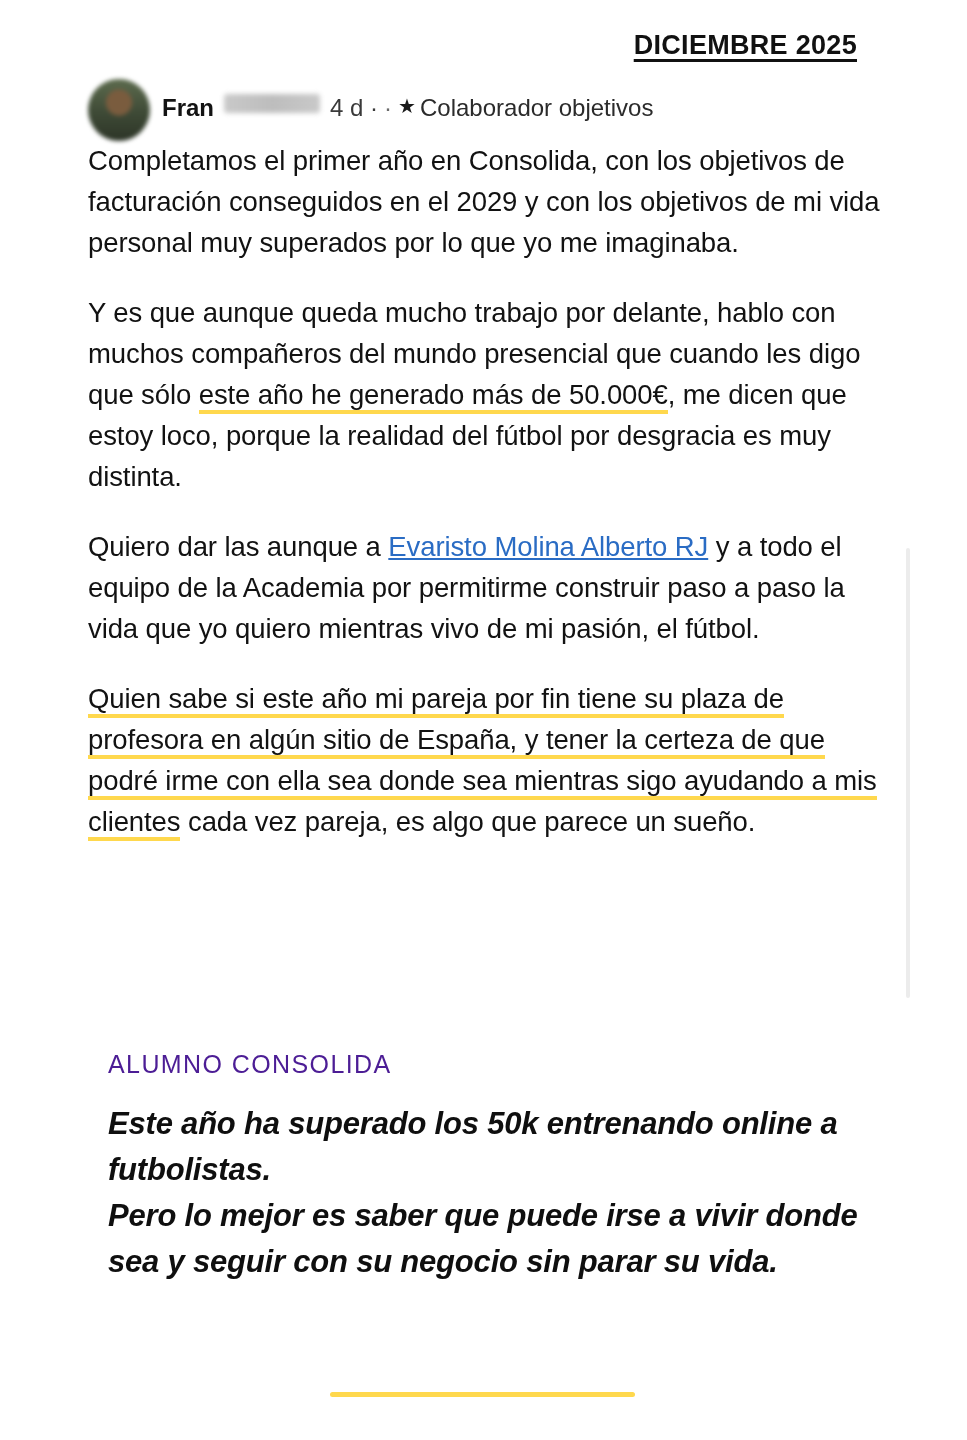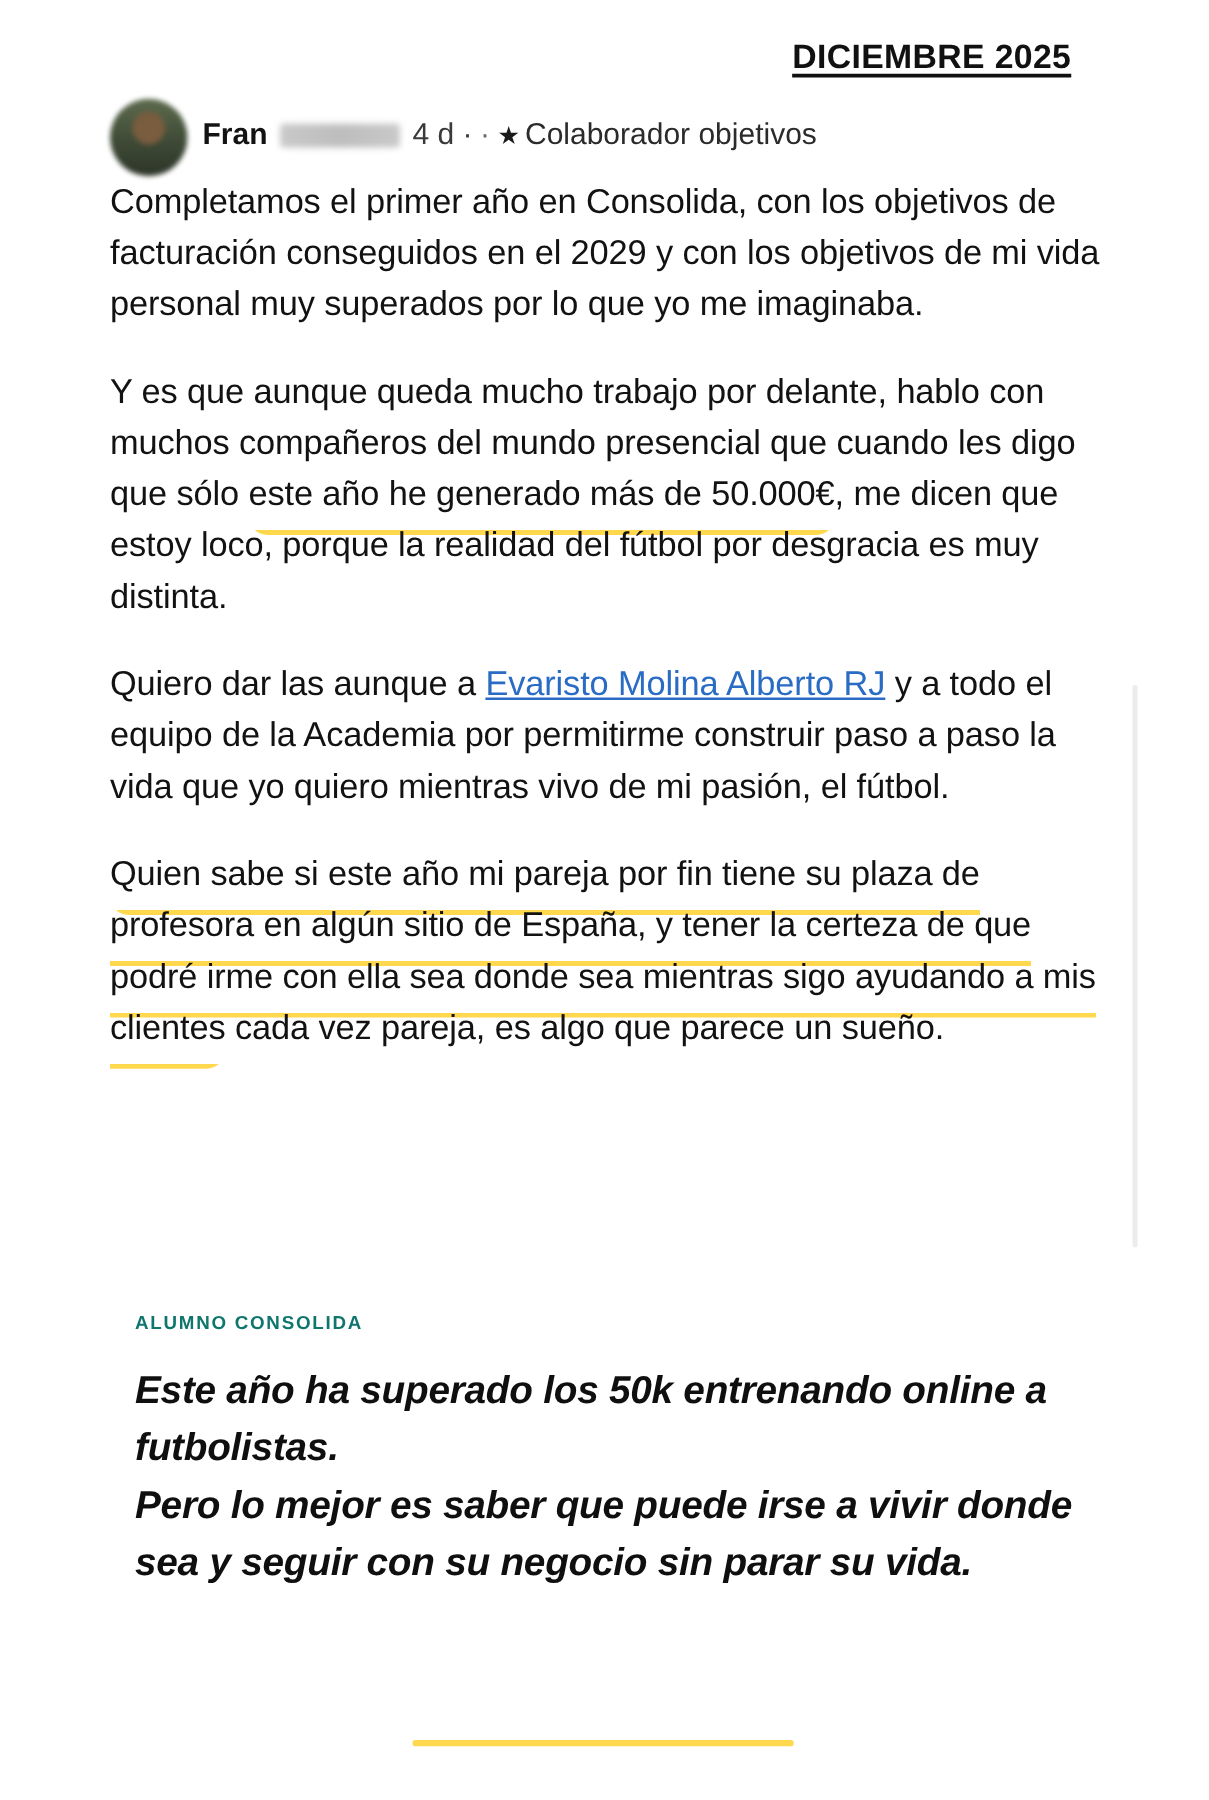--- a/index.html
+++ b/index.html
@@ -1,15 +1,15 @@
 <!DOCTYPE html>
 <html><head>
 <meta charset="utf-8">
 <style>
-  * { box-sizing: border-box; margin: 0; padding: 0; border-radius: 15px; }
+  * { box-sizing: border-box; margin: 0; padding: 0; }
   html, body {
     width: 967px;
     height: 1440px;
     background: #ffffff;
     font-family: "Liberation Sans", sans-serif;
     overflow: hidden;
   }
   .page {
     position: relative;
     width: 967px;
@@ -54,21 +54,20 @@
       radial-gradient(circle at 50% 38%, #7a5c3e 0 26%, rgba(122,92,62,0) 27%),
       linear-gradient(180deg, #5d6b4e 0%, #3e4a36 55%, #2d3528 100%);
     filter: blur(2.2px);
     flex: 0 0 auto;
     position: relative;
     top: 2px;
   }
 
   .byline {
     display: flex;
-    align-items: center;
     gap: 0px;
     font-size: 24px;
     color: #1b1b1b;
     white-space: nowrap;
   }
   .byline .name { font-weight: 700; color: #131313; }
   .redacted {
     display: inline-block;
     width: 96px;
     height: 19px;
@@ -88,21 +87,21 @@
     font-size: 27.5px;
     line-height: 41px;
     color: #121212;
     letter-spacing: -0.1px;
   }
   .post-body p { margin: 0 0 29px 0; }
   .post-body p:last-child { margin-bottom: 0; }
 
   .hl {
     background: linear-gradient(to top, #ffd84d 0 4px, rgba(255,216,77,0) 4px);
-    padding-bottom: 18px;
+    padding-bottom: 4px;
   }
   .mention { color: #2a6cc4; text-decoration: underline; }
 
   
   .scroll-sliver {
     position: absolute;
     right: -12px;
     top: 470px;
     width: 4px;
     height: 450px;
@@ -111,24 +110,24 @@
   }
 
   
   .caption {
     position: absolute;
     top: 1050px;
     left: 108px;
     width: 800px;
   }
   .kicker {
-    font-size: 15px;
-    font-weight: 700;
+    font-size: 25px;
+    font-weight: 400;
     letter-spacing: 1.4px;
-    color: #0f766e;
+    color: #4c1d95;
   }
   .caption-text {
     margin-top: 22px;
     font-size: 31px;
     font-weight: 700;
     font-style: italic;
     line-height: 46px;
     color: #0f0f0f;
     letter-spacing: -0.2px;
   }

